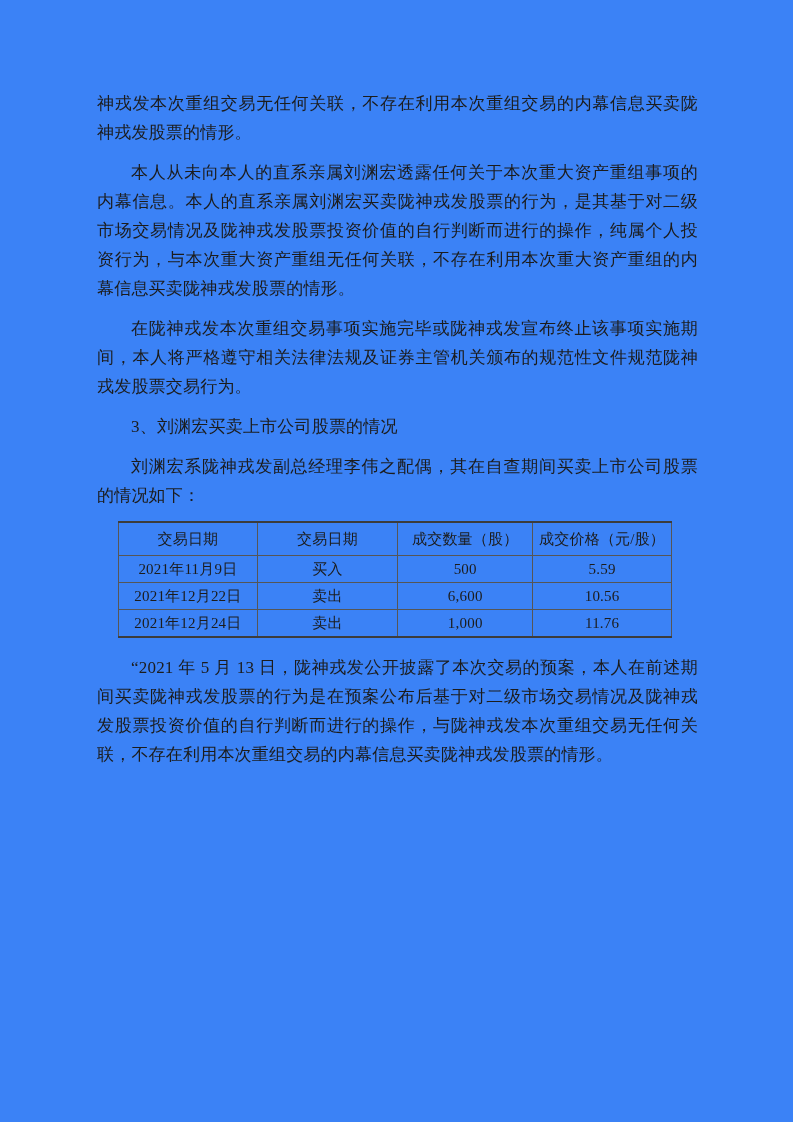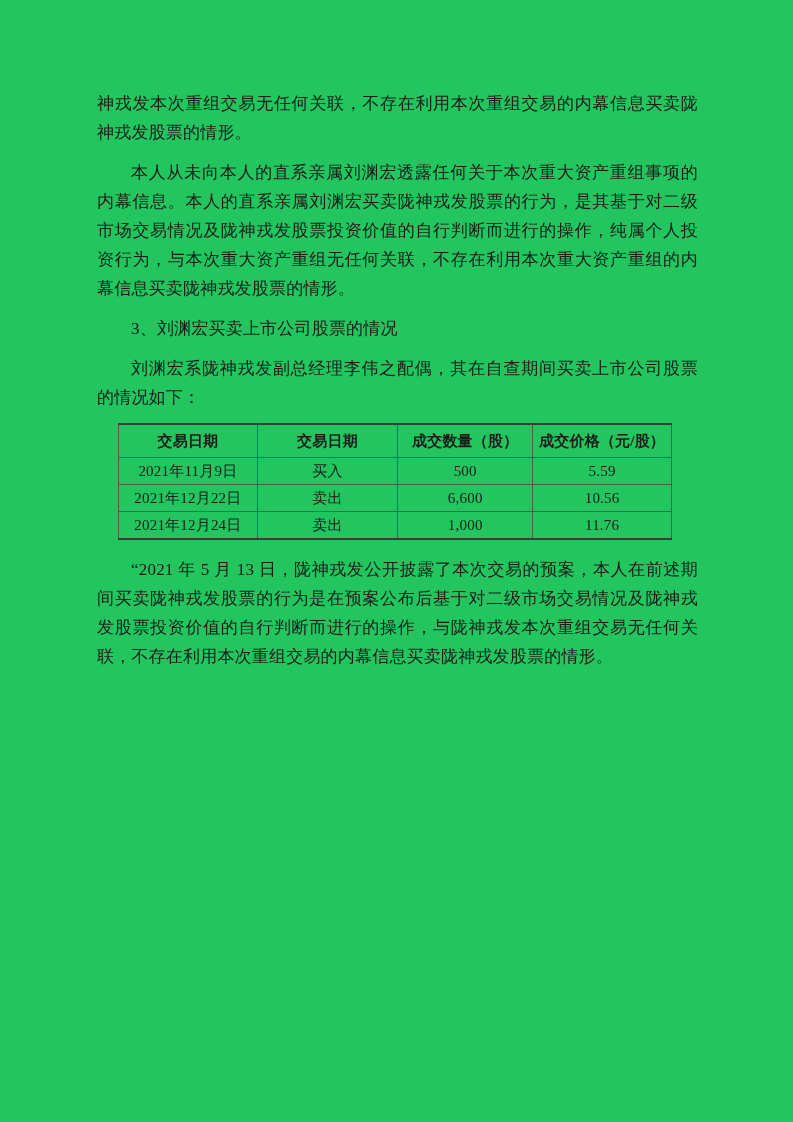--- a/index.html
+++ b/index.html
@@ -4,21 +4,21 @@
 <style>
   html, body { margin: 0; padding: 0; }
   body {
     width: 793px; height: 1122px;
     background: #ffffff;
     font-family: "Liberation Serif", "DejaVu Serif", serif;
   }
   .page {
     position: relative;
     width: 793px; height: 1122px;
-    background: #22c55e;
+    background: #3b82f6;
     overflow: hidden;
   }
   .content {
     position: absolute;
     left: 97px; top: 89px;
     width: 601px;
     font-size: 17px;
     line-height: 29px;
     color: #1c1c1c;
     text-align: justify;
@@ -37,30 +37,31 @@
     border-top: 2.5px solid #3c3c3c;
     border-bottom: 2.5px solid #3c3c3c;
   }
   .trade-table th, .trade-table td {
     border: 1px solid #565656;
     font-weight: normal;
     padding: 2px 4px;
     line-height: 22px;
     text-indent: 0;
   }
-  .trade-table th { padding: 5px 4px; font-weight: bold; }
+  .trade-table th { padding: 5px 4px; }
 </style>
 </head>
 <body>
 
 <div class="page">
   <div class="content">
 
     <p class="para no-indent">神戎发本次重组交易无任何关联，不存在利用本次重组交易的内幕信息买卖陇神戎发股票的情形。</p>
     <p class="para">本人从未向本人的直系亲属刘渊宏透露任何关于本次重大资产重组事项的内幕信息。本人的直系亲属刘渊宏买卖陇神戎发股票的行为，是其基于对二级市场交易情况及陇神戎发股票投资价值的自行判断而进行的操作，纯属个人投资行为，与本次重大资产重组无任何关联，不存在利用本次重大资产重组的内幕信息买卖陇神戎发股票的情形。</p>
+    <p class="para">在陇神戎发本次重组交易事项实施完毕或陇神戎发宣布终止该事项实施期间，本人将严格遵守相关法律法规及证券主管机关颁布的规范性文件规范陇神戎发股票交易行为。</p>
 
     <p class="para">3、刘渊宏买卖上市公司股票的情况</p>
     <p class="para">刘渊宏系陇神戎发副总经理李伟之配偶，其在自查期间买卖上市公司股票的情况如下：</p>
 
     <table class="trade-table">
       <colgroup>
         <col style="width:25.1%">
         <col style="width:25.4%">
         <col style="width:24.4%">
         <col style="width:25.1%">

